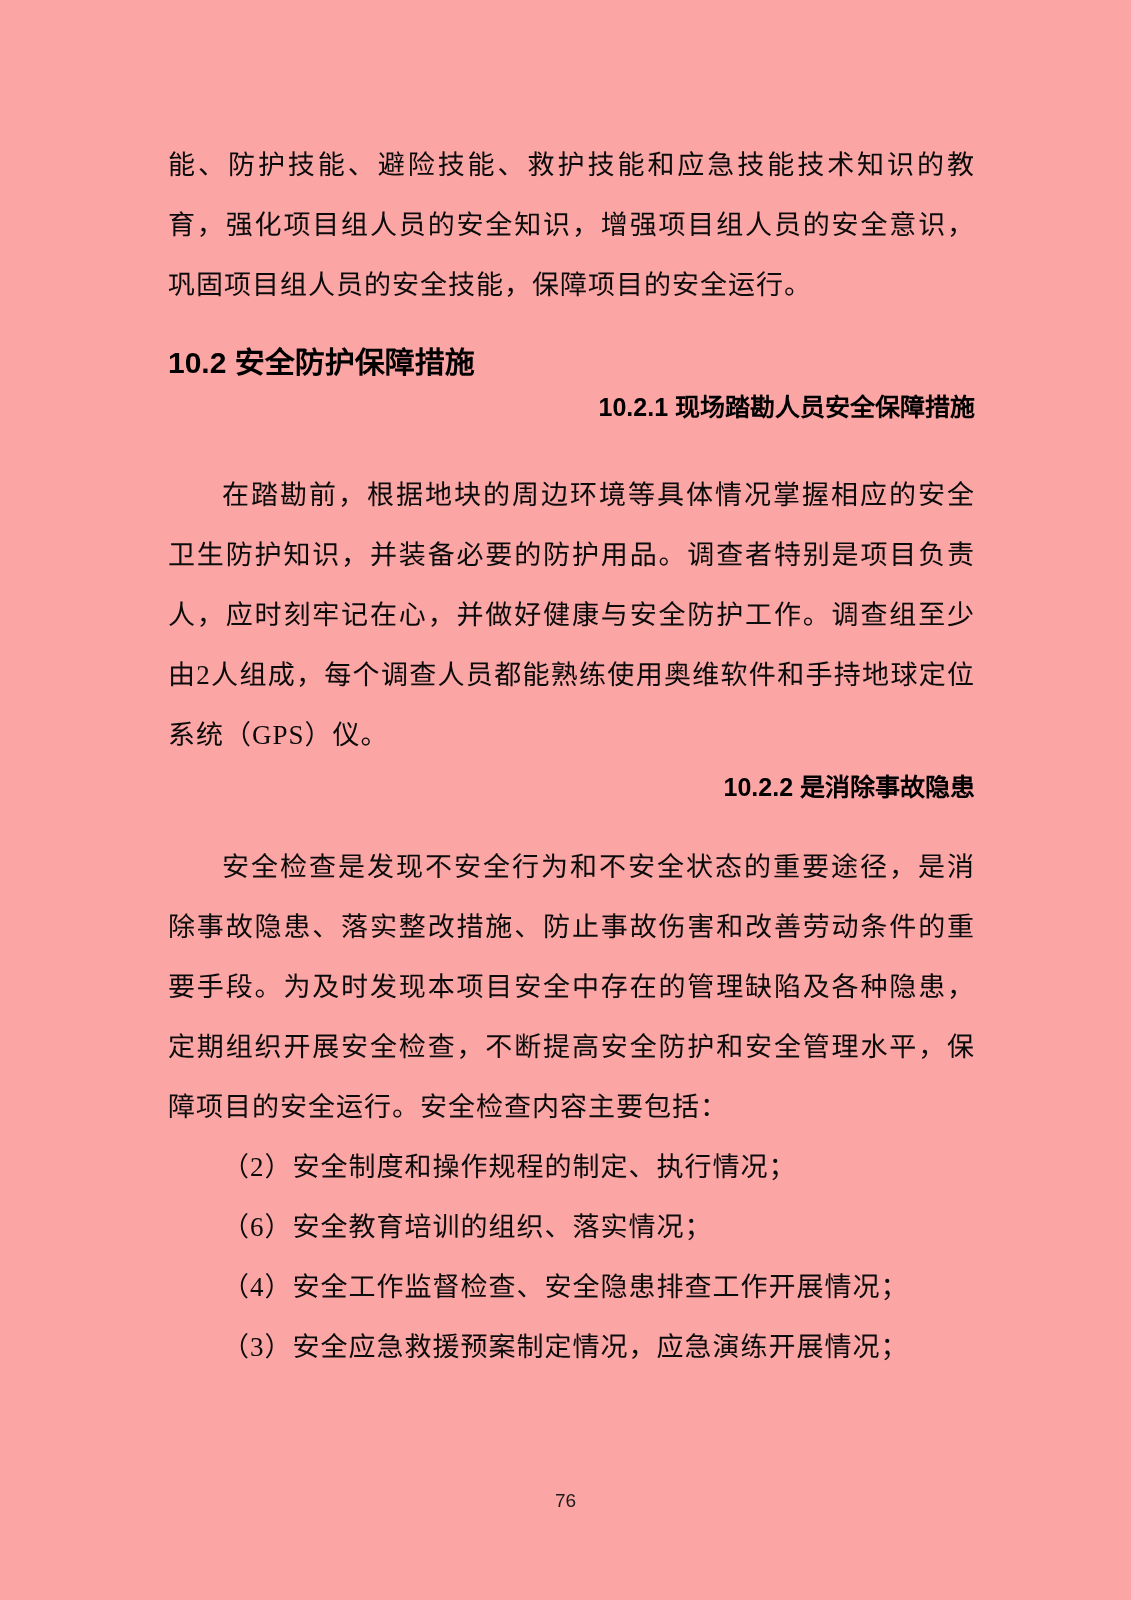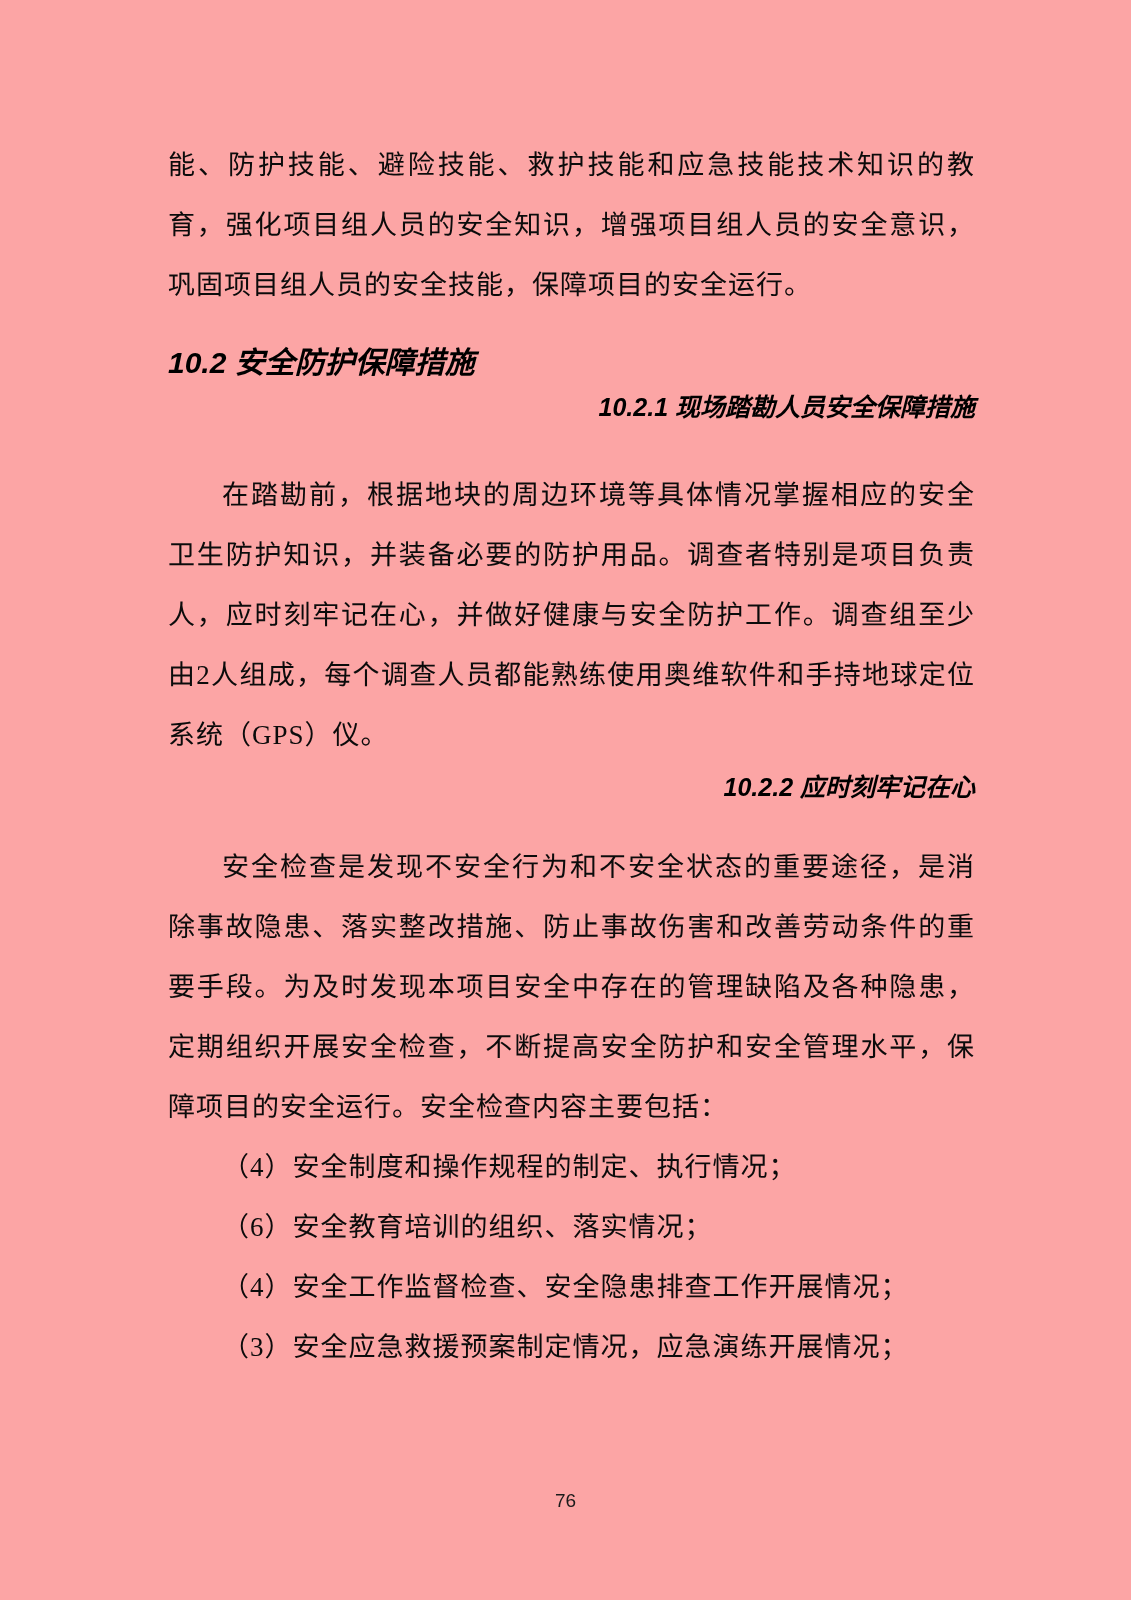--- a/index.html
+++ b/index.html
@@ -29,21 +29,20 @@
   }
   .indent-2em {
     text-indent: 2em;
   }
   h2.doc-heading, h3.doc-heading {
     font-family: "Liberation Sans", "DejaVu Sans", sans-serif;
     font-weight: bold;
     color: #000000;
     margin: 0;
     text-align: left;
-    font-style: italic;
   }
   h2.doc-heading {
     font-size: 30px;
     line-height: 44px;
     margin-top: 26px;
   }
   h3.doc-heading {
     font-size: 25px;
     line-height: 44px;
     text-align: right;
@@ -84,26 +83,26 @@
 <div class="page">
 
   <p class="body-text">能、防护技能、避险技能、救护技能和应急技能技术知识的教育，强化项目组人员的安全知识，增强项目组人员的安全意识，巩固项目组人员的安全技能，保障项目的安全运行。</p>
 
   <h2 class="doc-heading">10.2 安全防护保障措施</h2>
 
   <h3 class="doc-heading h-10-2-1">10.2.1 现场踏勘人员安全保障措施</h3>
 
   <p class="body-text indent-2em p-10-2-1">在踏勘前，根据地块的周边环境等具体情况掌握相应的安全卫生防护知识，并装备必要的防护用品。调查者特别是项目负责人，应时刻牢记在心，并做好健康与安全防护工作。调查组至少由2人组成，每个调查人员都能熟练使用奥维软件和手持地球定位系统（GPS）仪。</p>
 
-  <h3 class="doc-heading h-10-2-2">10.2.2 应时刻牢记在心</h3>
+  <h3 class="doc-heading h-10-2-2">10.2.2 是消除事故隐患</h3>
 
   <p class="body-text indent-2em p-10-2-2">安全检查是发现不安全行为和不安全状态的重要途径，是消除事故隐患、落实整改措施、防止事故伤害和改善劳动条件的重要手段。为及时发现本项目安全中存在的管理缺陷及各种隐患，定期组织开展安全检查，不断提高安全防护和安全管理水平，保障项目的安全运行。安全检查内容主要包括：</p>
 
   <ul class="checklist">
-    <li>（4）安全制度和操作规程的制定、执行情况；</li>
+    <li>（2）安全制度和操作规程的制定、执行情况；</li>
     <li>（6）安全教育培训的组织、落实情况；</li>
     <li>（4）安全工作监督检查、安全隐患排查工作开展情况；</li>
     <li>（3）安全应急救援预案制定情况，应急演练开展情况；</li>
   </ul>
 
   <div class="page-footer">
     <span class="page-number">76</span>
   </div>
 
 </div>

